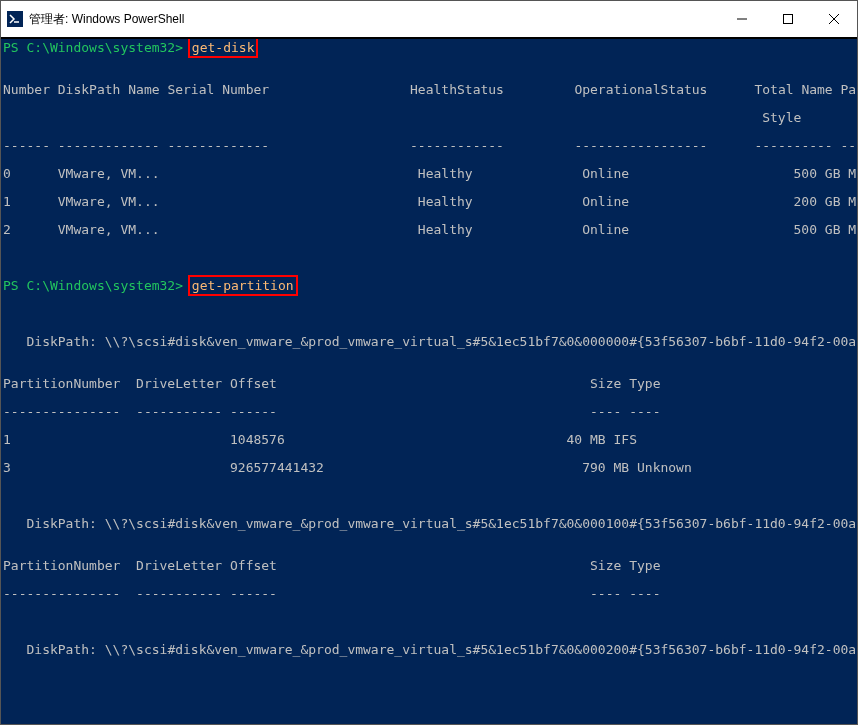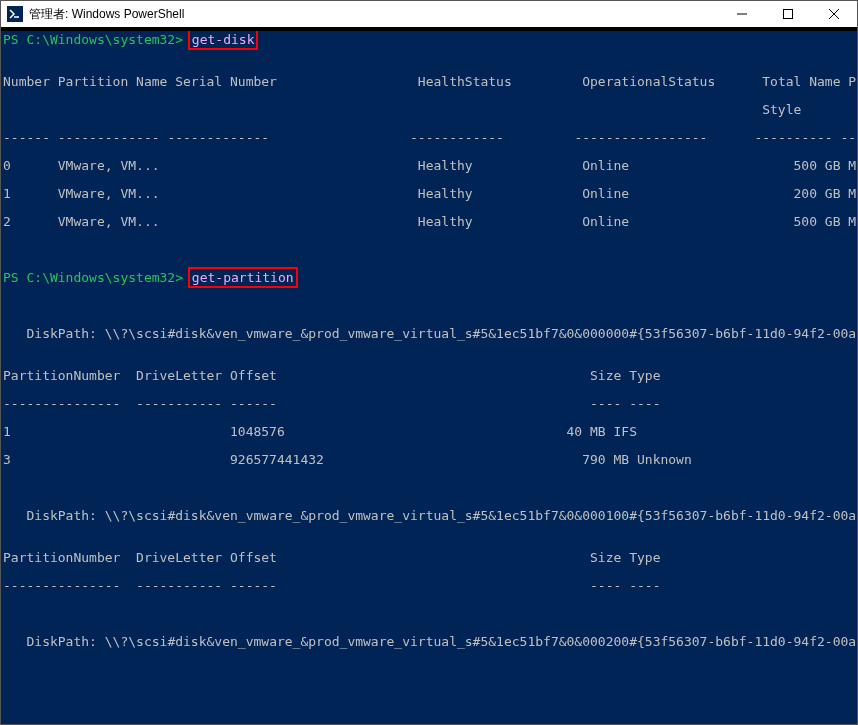--- a/index.html
+++ b/index.html
@@ -1,25 +1,25 @@
 <!DOCTYPE html>
 <html><head>
 <meta charset="utf-8">
 <style>
 * { margin: 0; padding: 0; box-sizing: border-box; }
 body { width: 858px; height: 725px; background: #fff; font-family: "MS Gothic", "Consolas", monospace; overflow: hidden; }
 .window { width: 858px; height: 725px; border: 1px solid #555; display: flex; flex-direction: column; }
-.titlebar { height: 30px; background: #fff; display: flex; align-items: center; border-bottom: 4px solid #000000; }
+.titlebar { height: 38px; background: #fff; display: flex; align-items: center; border-bottom: 2px solid #000000; }
 .titlebar-icon { width: 16px; height: 16px; margin: 0 6px; }
 .titlebar-text { flex: 1; font-size: 12px; font-family: "Yu Gothic UI", "Segoe UI", sans-serif; color: #000; }
 .winbtn { width: 46px; height: 30px; display: flex; align-items: center; justify-content: center; cursor: pointer; }
 .term { flex: 1; background: #012456; color: #c0c0c0; font-size: 13px; line-height: 14px; white-space: pre; overflow: hidden; padding: 2px 2px; letter-spacing: 0; }
 .line { display: block; }
 .prompt { color: #22c55e; }
-.hl-cmd { color: #f0abfc; outline: 2px solid #ff0000; outline-offset: 1px; padding: 0 1px; }
+.hl-cmd { color: #fdba74; outline: 2px solid #ff0000; outline-offset: 1px; padding: 0 1px; }
 </style>
 </head>
 <body>
 
 <div class="window">
   <div class="titlebar">
     <svg class="titlebar-icon" viewBox="0 0 16 16">
         <rect width="16" height="16" fill="#012456"></rect>
         <path d="M3 4 L7 8 L3 12 M7 11 L12 11" stroke="#fff" stroke-width="1.5" fill="none"></path>
       </svg>
@@ -36,21 +36,21 @@
       </div>
     <div class="winbtn close">
         <svg width="10" height="10" viewBox="0 0 10 10">
           <line x1="0" y1="0" x2="10" y2="10" stroke="#000" stroke-width="1"></line>
           <line x1="10" y1="0" x2="0" y2="10" stroke="#000" stroke-width="1"></line>
         </svg>
       </div>
   </div>
   <div class="term"><span class="line"><span class="prompt">PS C:\Windows\system32&gt;</span> <span class="hl-cmd">get-disk</span></span>
 <span class="line"></span>
-<span class="line"><span>Number</span> <span>Partition Name</span> <span>Serial Number</span>                  <span>HealthStatus</span>         <span>OperationalStatus</span>      <span>Total Name</span> <span>Partition</span></span>
+<span class="line"><span>Number</span> <span>DiskPath Name</span> <span>Serial Number</span>                  <span>HealthStatus</span>         <span>OperationalStatus</span>      <span>Total Name</span> <span>Partition</span></span>
 <span class="line">                                                                                                 <span>Style</span></span>
 <span class="line"><span>------</span> <span>-------------</span> <span>-------------</span>                  <span>------------</span>         <span>-----------------</span>      <span>----------</span> <span>----------</span></span>
 <span class="line"><span>0</span>      <span>VMware, VM...</span>                                 <span>Healthy</span>              <span>Online</span>                     <span>500 GB</span> <span>MBR</span></span>
 <span class="line"><span>1</span>      <span>VMware, VM...</span>                                 <span>Healthy</span>              <span>Online</span>                     <span>200 GB</span> <span>MBR</span></span>
 <span class="line"><span>2</span>      <span>VMware, VM...</span>                                 <span>Healthy</span>              <span>Online</span>                     <span>500 GB</span> <span>MBR</span></span>
 <span class="line"></span>
 <span class="line"></span>
 <span class="line"><span class="prompt">PS C:\Windows\system32&gt;</span> <span class="hl-cmd">get-partition</span></span>
 <span class="line"></span>
 <span class="line"></span>

